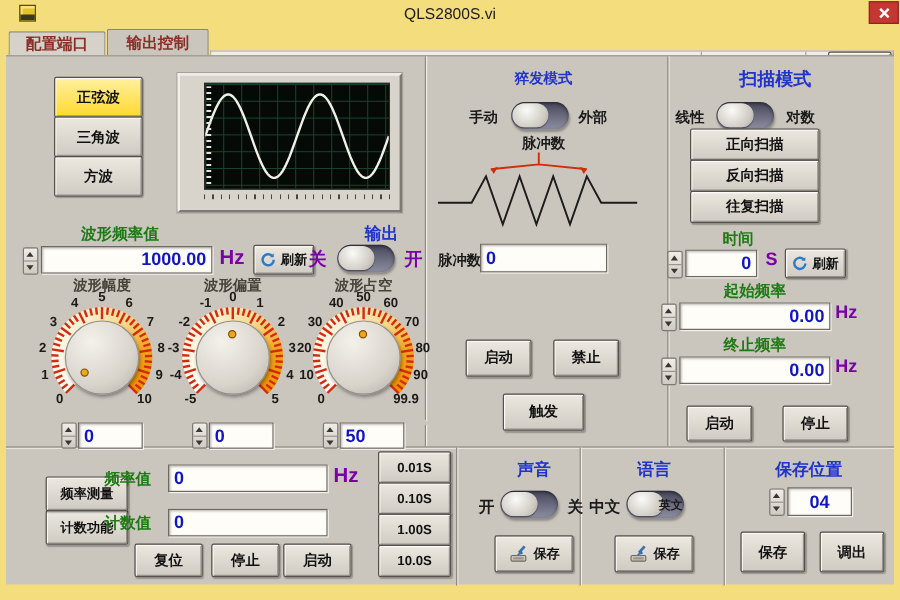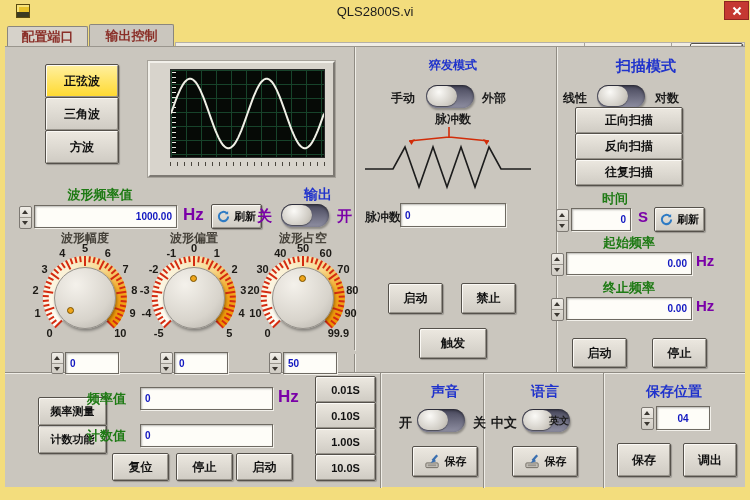--- a/index.html
+++ b/index.html
@@ -39,21 +39,21 @@
          border-radius:2px;box-shadow:inset 1px 1px 0 #fbf9f5,inset -1px -1px 0 #96928a,1px 1px 1px rgba(0,0,0,.25);
          color:#111;font-weight:bold;font-size:12px;display:flex;align-items:center;justify-content:center;gap:4px;}
   .stackbtn .btn3d{position:relative;margin-top:-1px;width:100%;}
   .stackbtn{position:absolute;}
   .wave-btn{height:34px;}
   .wave-btn.selected{background:linear-gradient(180deg,#fff0a0,#ffd92e);}
   .sweep-btn{height:27px;}
   .gate-btn{height:27px;font-size:11px;}
   .inputbox{position:absolute;background:#fefdf8;border:1px solid #6e6a62;
             box-shadow:inset 1px 1px 2px rgba(0,0,0,.28),1px 1px 0 #f2f0ea;
-            color:#1016c0;font-weight:bold;font-size:10px;display:flex;align-items:center;padding:0 4px;}
+            color:#1016c0;font-weight:bold;font-size:15px;display:flex;align-items:center;padding:0 4px;}
   .num-right{justify-content:flex-end;}
   .num-center{justify-content:center;}
   .spin{position:absolute;width:13px;height:23px;background:linear-gradient(#f0ede7,#cfcbc3);
         border:1px solid #7d7973;border-radius:2px;display:flex;flex-direction:column;}
   .sp-up,.sp-dn{flex:1;position:relative;}
   .sp-up{border-bottom:1px solid #9a968e;}
   .sp-up::after{content:"";position:absolute;left:2px;top:3px;border-left:3px solid transparent;
                 border-right:3px solid transparent;border-bottom:4px solid #3a3630;}
   .sp-dn::after{content:"";position:absolute;left:2px;top:3px;border-left:3px solid transparent;
                 border-right:3px solid transparent;border-top:4px solid #3a3630;}

